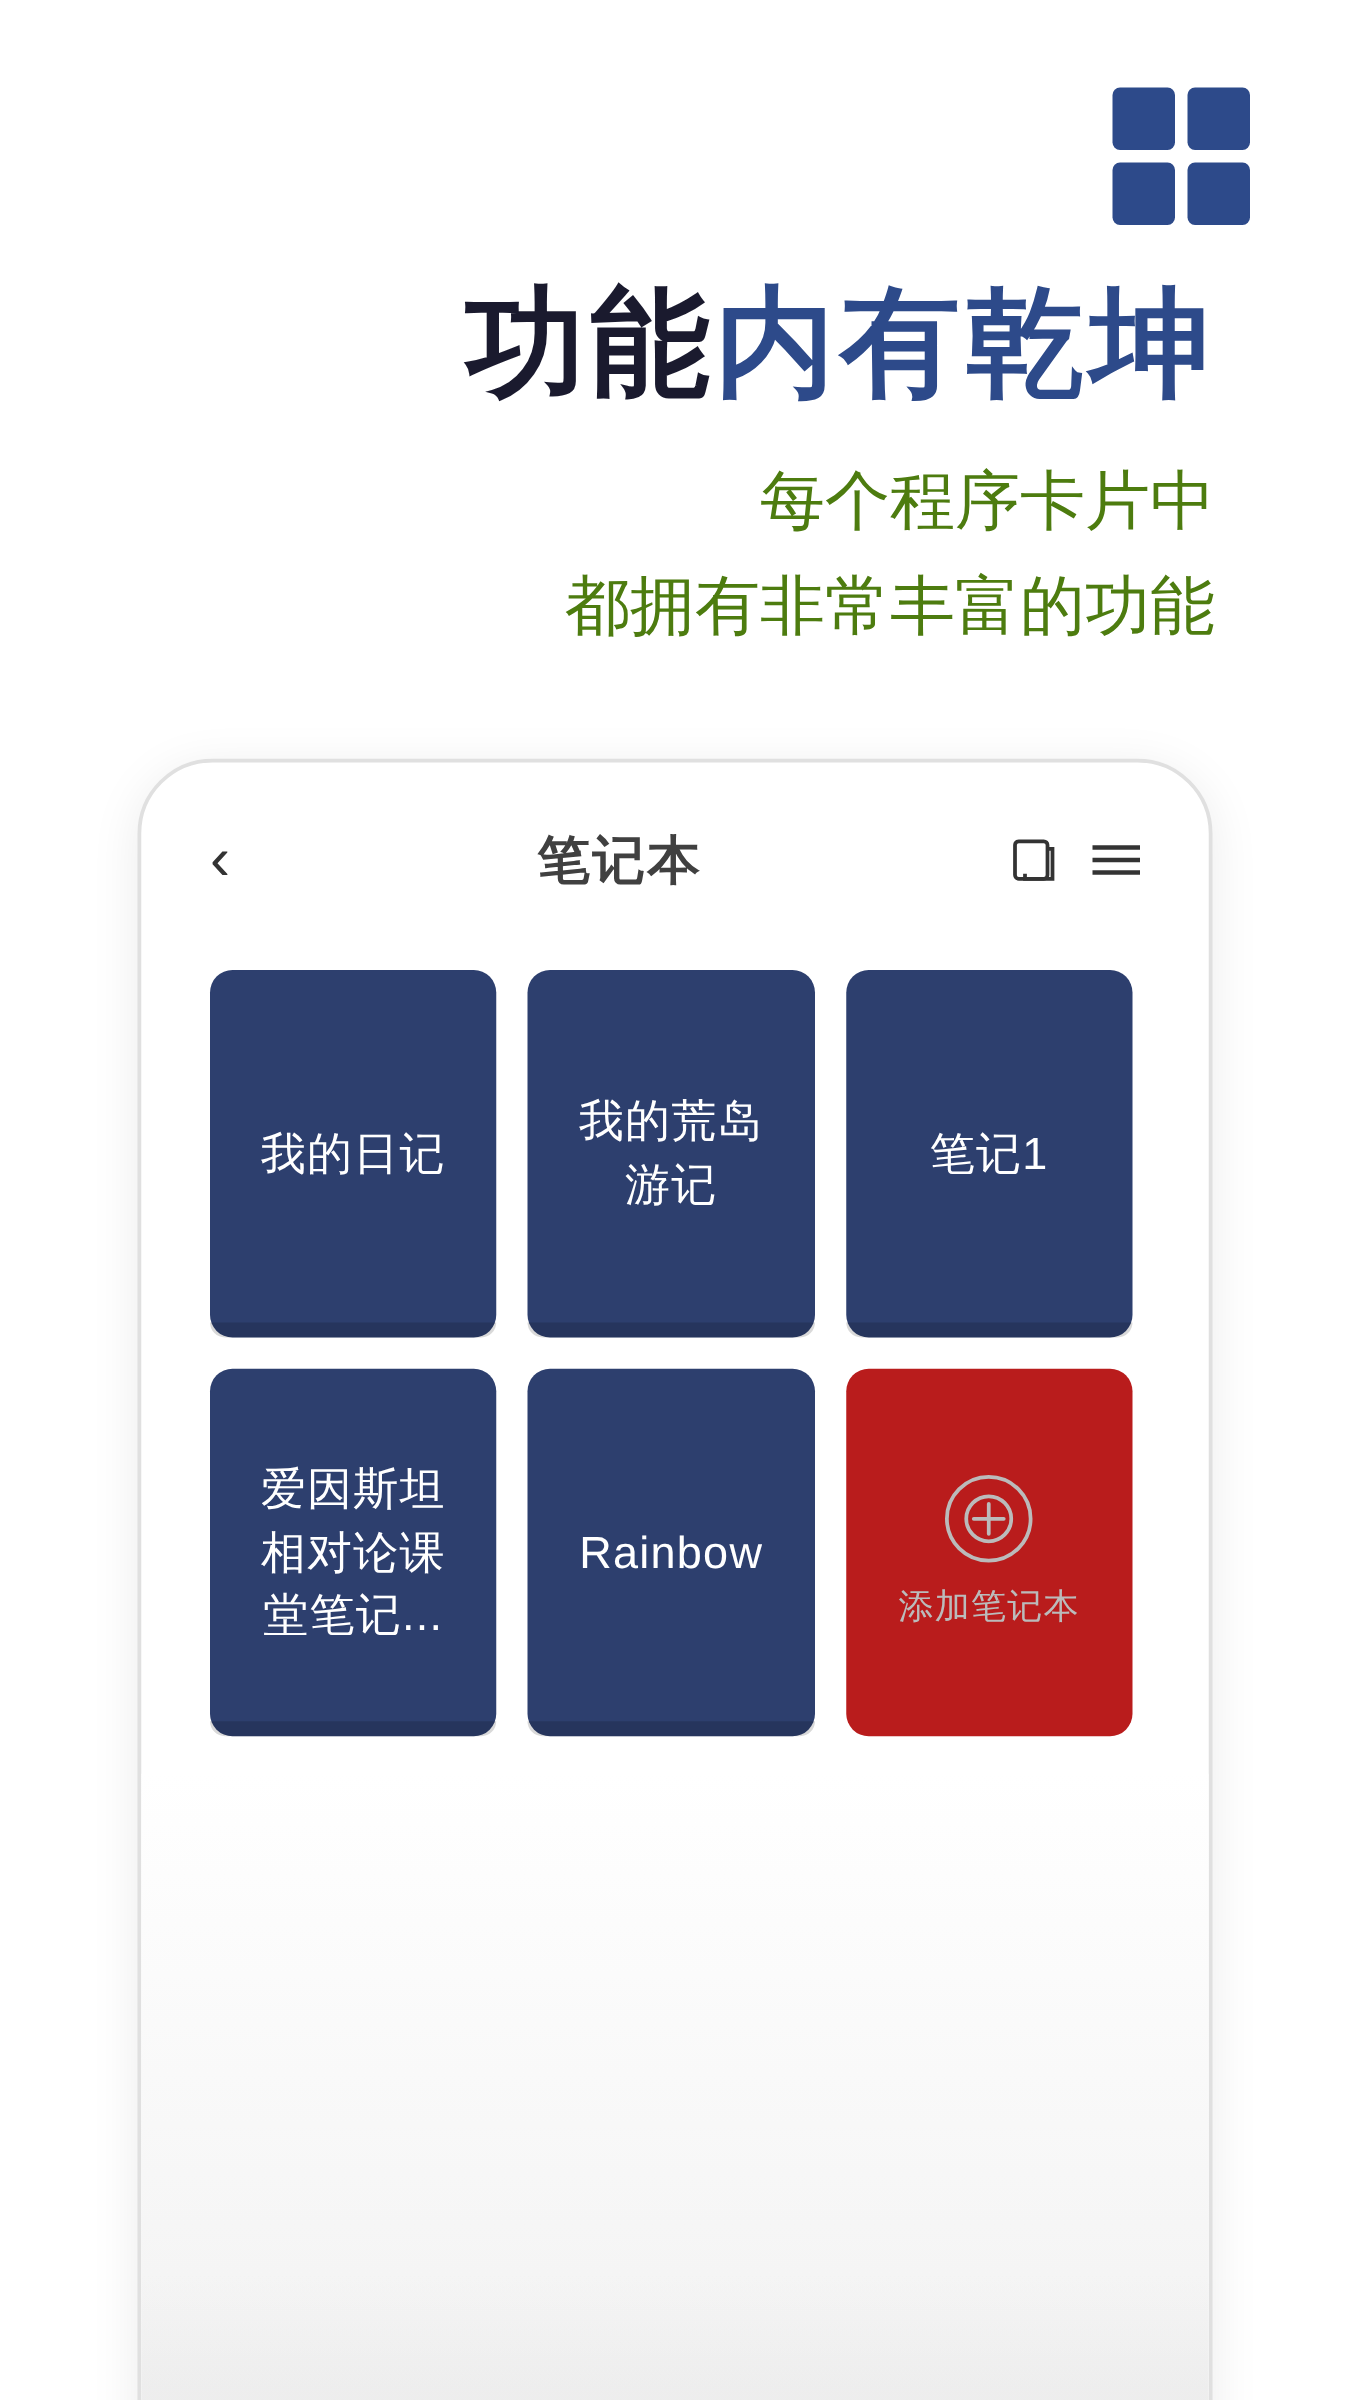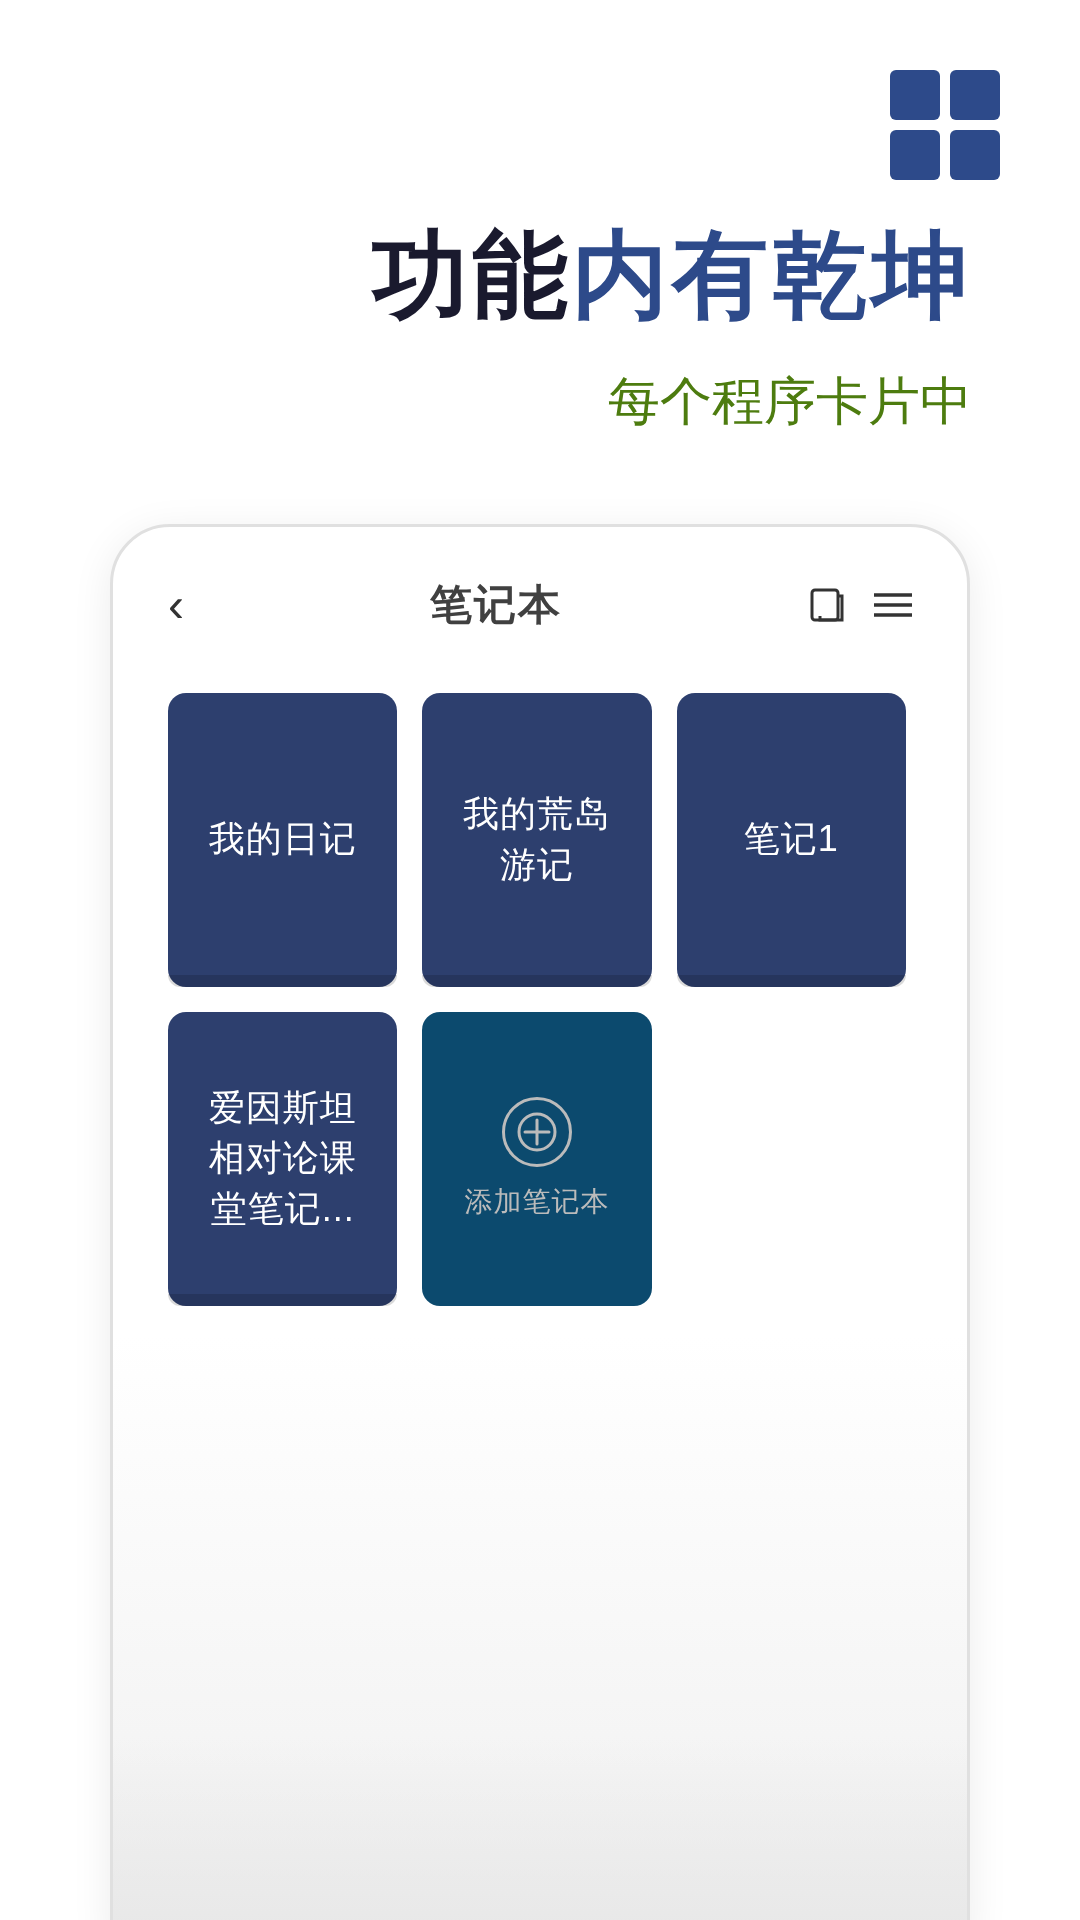--- a/index.html
+++ b/index.html
@@ -166,21 +166,21 @@
       color: #ffffff;
       font-size: 36px;
       font-weight: 500;
       text-align: center;
       padding: 0 20px;
       line-height: 1.4;
       letter-spacing: 1px;
     }
 
     .add-card {
-      background: #0c4a6e;
+      background: #b91c1c;
       border-radius: 18px;
       aspect-ratio: 0.78;
       display: flex;
       flex-direction: column;
       align-items: center;
       justify-content: center;
       cursor: pointer;
       gap: 16px;
     }
 
@@ -234,20 +234,21 @@
       <div class="grid-cell"></div>
     </div>
   </div>
 
   <div class="title-area">
     <div class="main-title">
       <span>功能</span><span class="highlight">内有乾坤</span>
     </div>
     <div class="subtitle">
       <div>每个程序卡片中</div>
+      <div>都拥有非常丰富的功能</div>
     </div>
   </div>
 
   <div class="phone-mockup-wrapper">
     <div class="phone-frame">
 
       <div class="app-header">
         <div class="back-btn">‹</div>
         <div class="app-title">笔记本</div>
         <div class="header-icons">
@@ -278,20 +279,23 @@
         </div>
 
         <div class="notebook-card">
           <span class="notebook-label">笔记1</span>
         </div>
 
         <div class="notebook-card">
           <span class="notebook-label">爱因斯坦<br>相对论课<br>堂笔记...</span>
         </div>
 
+        <div class="notebook-card">
+          <span class="notebook-label">Rainbow</span>
+        </div>
 
         <div class="add-card">
           <div class="add-icon">
             <svg width="40" height="40" viewBox="0 0 40 40">
               <circle cx="20" cy="20" r="18" stroke="#bbbbbb" stroke-width="3" fill="none"></circle>
               <line x1="20" y1="8" x2="20" y2="32" stroke="#bbbbbb" stroke-width="3" stroke-linecap="round"></line>
               <line x1="8" y1="20" x2="32" y2="20" stroke="#bbbbbb" stroke-width="3" stroke-linecap="round"></line>
             </svg>
           </div>
           <span class="add-label">添加笔记本</span>

